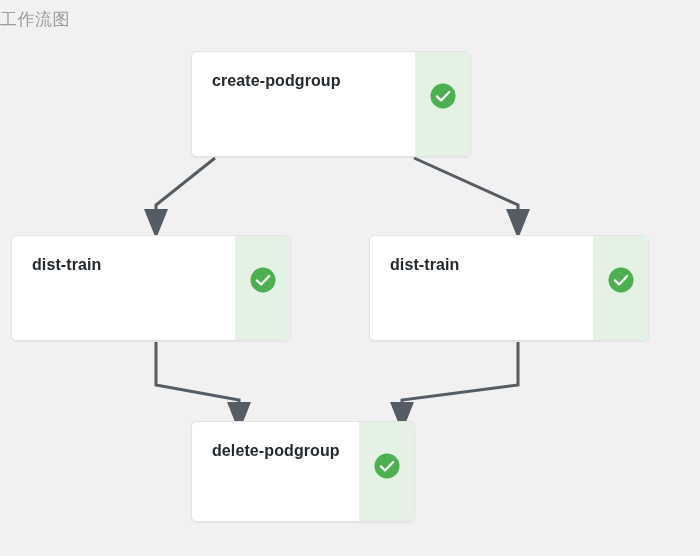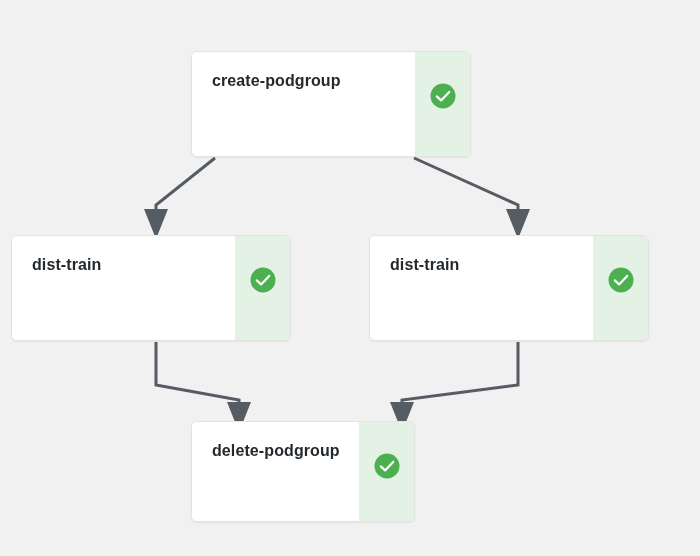--- a/index.html
+++ b/index.html
@@ -84,20 +84,21 @@
   #node-create-podgroup { left: 191px; top: 51px;  width: 280px; height: 106px; gap: 8px; }
   #node-dist-train-1    { left: 11px;  top: 235px; width: 280px; height: 106px; }
   #node-dist-train-2    { left: 369px; top: 235px; width: 280px; height: 106px; }
   #node-delete-podgroup { left: 191px; top: 421px; width: 224px; height: 101px; }
 </style>
 </head>
 <body>
 
 <div id="canvas">
 
+  <div id="page-title">工作流图</div>
 
   <svg id="edge-layer" viewBox="0 0 700 556" width="700" height="556" xmlns="http://www.w3.org/2000/svg">
     <defs>
       <marker id="arrowhead" markerWidth="10" markerHeight="8" refX="1" refY="4" orient="auto" markerUnits="strokeWidth">
         <path d="M0,0 L10,4 L0,8 z" fill="#555c63"></path>
       </marker>
     </defs>
 
     <g>
       <path d="M 215 158 L 156 205 L 156 212" fill="none" stroke="#555c63" stroke-width="3" stroke-linecap="butt" stroke-linejoin="miter" marker-end="url(#arrowhead)"></path>

